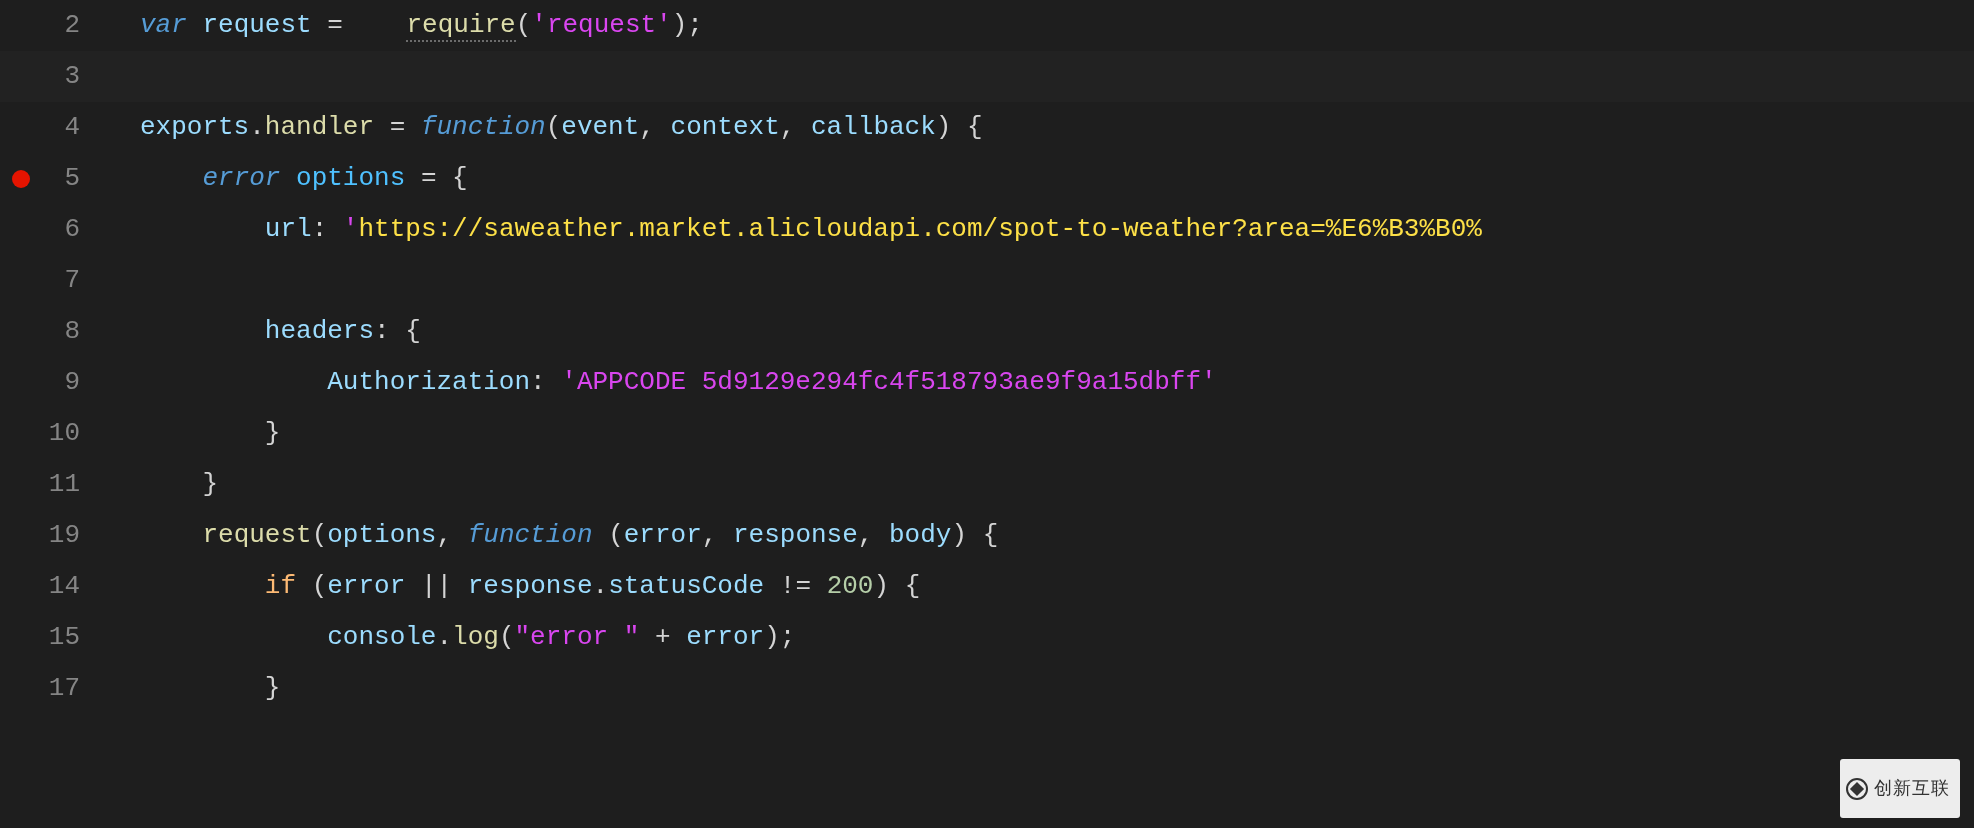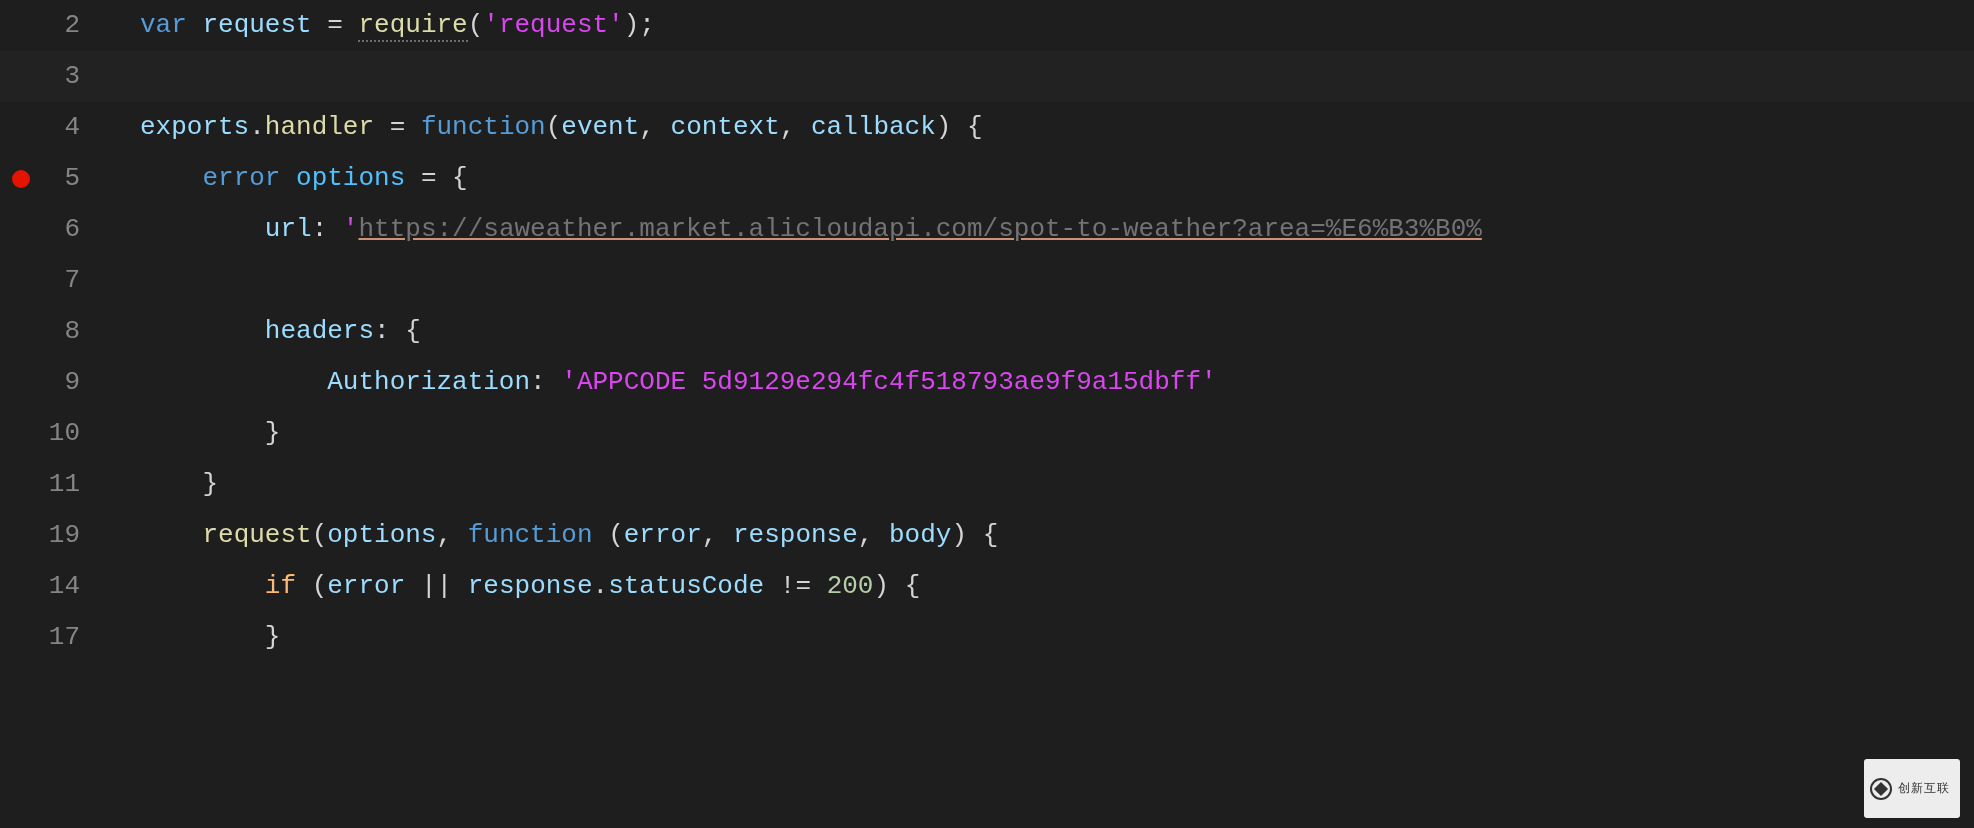--- a/index.html
+++ b/index.html
@@ -44,47 +44,48 @@
     border-radius: 50%;
     background: #e51400;
   }
   .code {
     flex: 1 1 auto;
     white-space: pre;
     overflow: hidden;
     padding-left: 40px;
   }
   
-  .tok-kw       { color: #569cd6; }  
+  .tok-kw       { color: #569cd6; font-style: italic; }  
   .tok-kw2      { color: #fdba74; }  
   .tok-ident    { color: #9cdcfe; }
   .tok-func     { color: #dcdcaa; }  
   .tok-str      { color: #d946ef; }  
   .tok-num      { color: #b5cea8; }  
   .tok-punct    { color: #d4d4d4; }
   .tok-op       { color: #d4d4d4; }
-  .tok-link     { color: #737373; text-decoration: underline; text-decoration-color: #ce9178; }
+  .tok-link     { color: #fde047; text-decoration-color: #ce9178; }
   .tok-const    { color: #4fc1ff; }
 
   .dotted-under {
     border-bottom: 2px dotted #6c6c6c;
+    margin-left: 48px;
   }
 
   .current-line {
     background: rgba(255,255,255,0.02);
   }
 
   .watermark {
     position: absolute;
     right: 14px;
     bottom: 10px;
     background: rgba(255,255,255,0.92);
     color: #333;
     font-family: sans-serif;
-    font-size: 12px;
+    font-size: 18px;
     padding: 4px 10px 4px 34px;
     border-radius: 3px;
     letter-spacing: 1px;
   }
   .watermark .logo {
     position: absolute;
     left: 6px; top: 50%;
     transform: translateY(-50%);
     width: 22px; height: 22px;
     border: 2px solid #333;
@@ -158,20 +159,24 @@
   <div class="line">
     <div class="gutter"><span>19</span></div>
     <div class="code">    <span class="tok-func">request</span><span class="tok-punct">(</span><span class="tok-ident">options</span><span class="tok-punct">, </span><span class="tok-kw">function</span><span> </span><span class="tok-punct">(</span><span class="tok-ident">error</span><span class="tok-punct">, </span><span class="tok-ident">response</span><span class="tok-punct">, </span><span class="tok-ident">body</span><span class="tok-punct">)</span><span> </span><span class="tok-punct">{</span></div>
   </div>
 
   <div class="line">
     <div class="gutter"><span>14</span></div>
     <div class="code">        <span class="tok-kw2">if</span><span> </span><span class="tok-punct">(</span><span class="tok-ident">error</span><span> </span><span class="tok-op">||</span><span> </span><span class="tok-ident">response</span><span class="tok-punct">.</span><span class="tok-ident">statusCode</span><span> </span><span class="tok-op">!=</span><span> </span><span class="tok-num">200</span><span class="tok-punct">)</span><span> </span><span class="tok-punct">{</span></div>
   </div>
 
+  <div class="line">
+    <div class="gutter"><span>15</span></div>
+    <div class="code">            <span class="tok-ident">console</span><span class="tok-punct">.</span><span class="tok-func">log</span><span class="tok-punct">(</span><span class="tok-str">"error "</span><span> </span><span class="tok-op">+</span><span> </span><span class="tok-ident">error</span><span class="tok-punct">)</span><span class="tok-punct">;</span></div>
+  </div>
 
 
   <div class="line">
     <div class="gutter"><span>17</span></div>
     <div class="code">        <span class="tok-punct">}</span></div>
   </div>
 
 </div>
 
 <div class="watermark">

